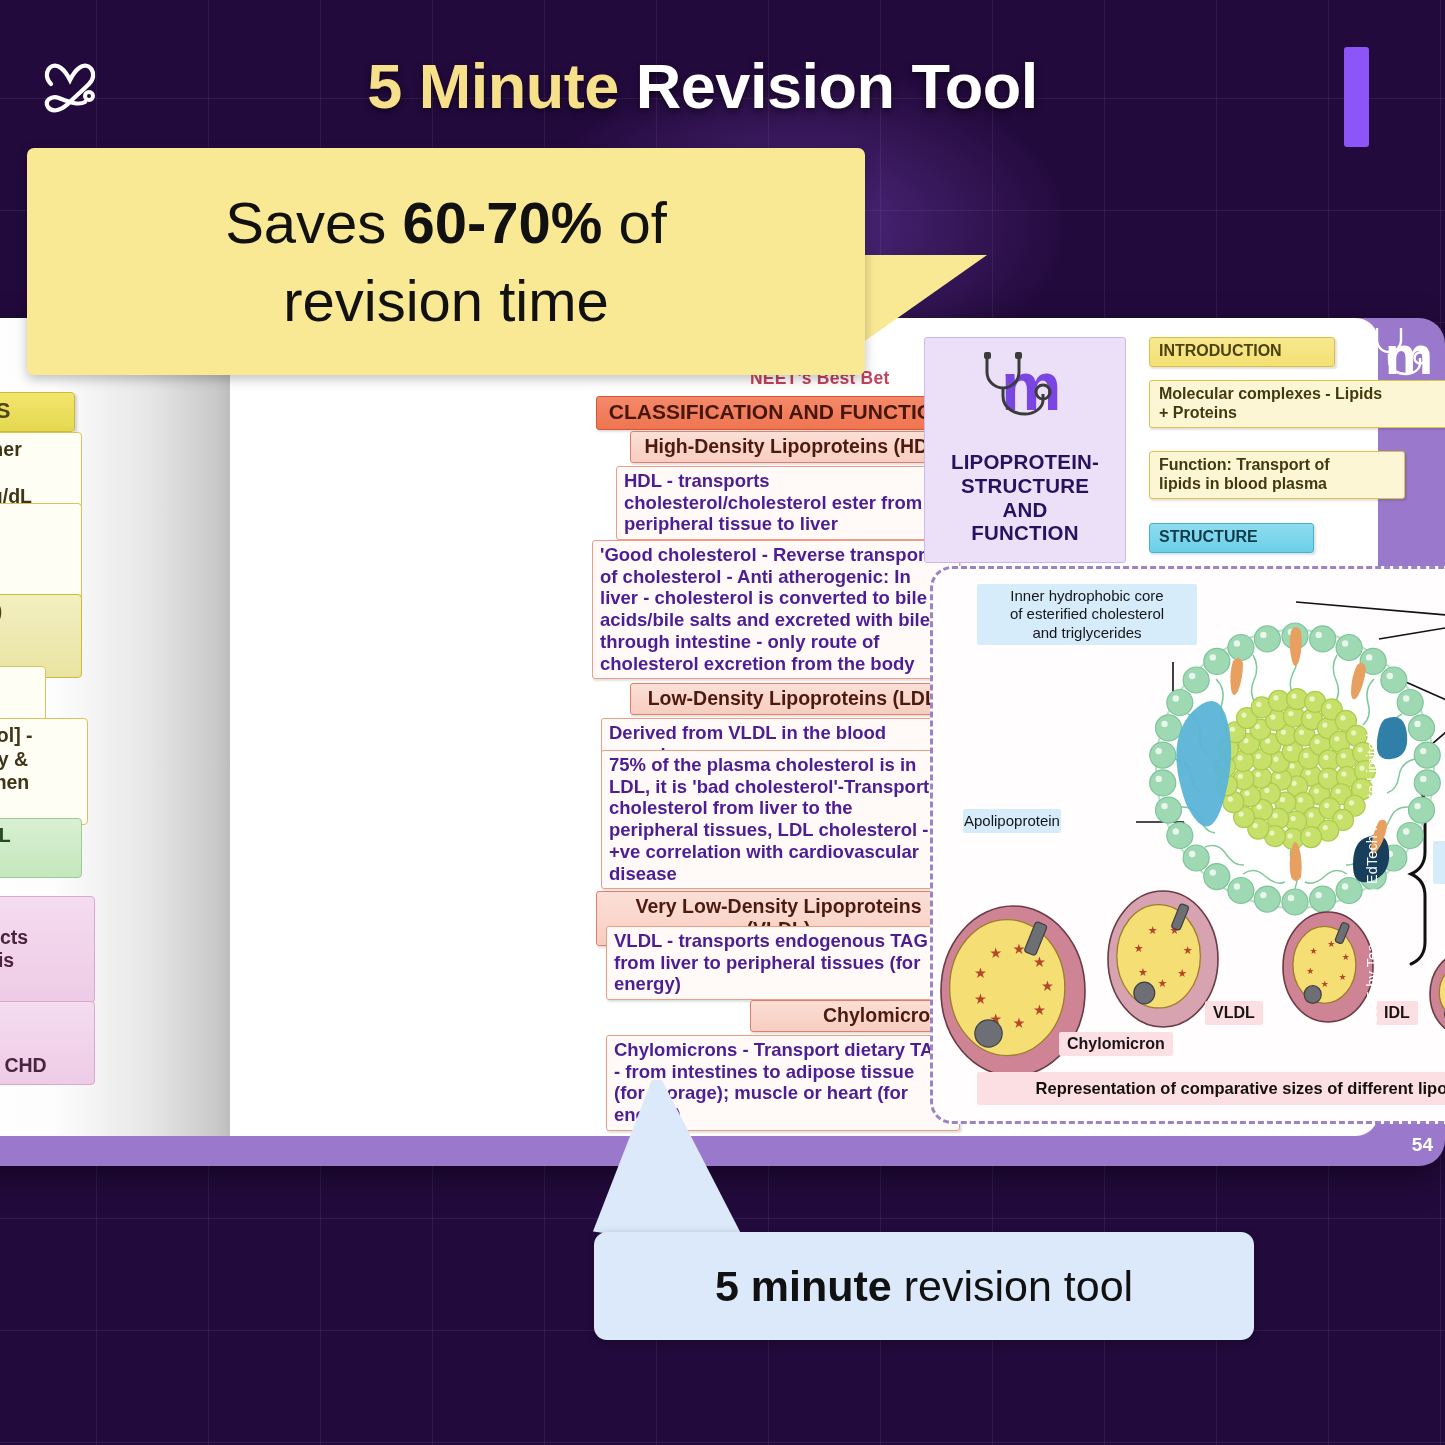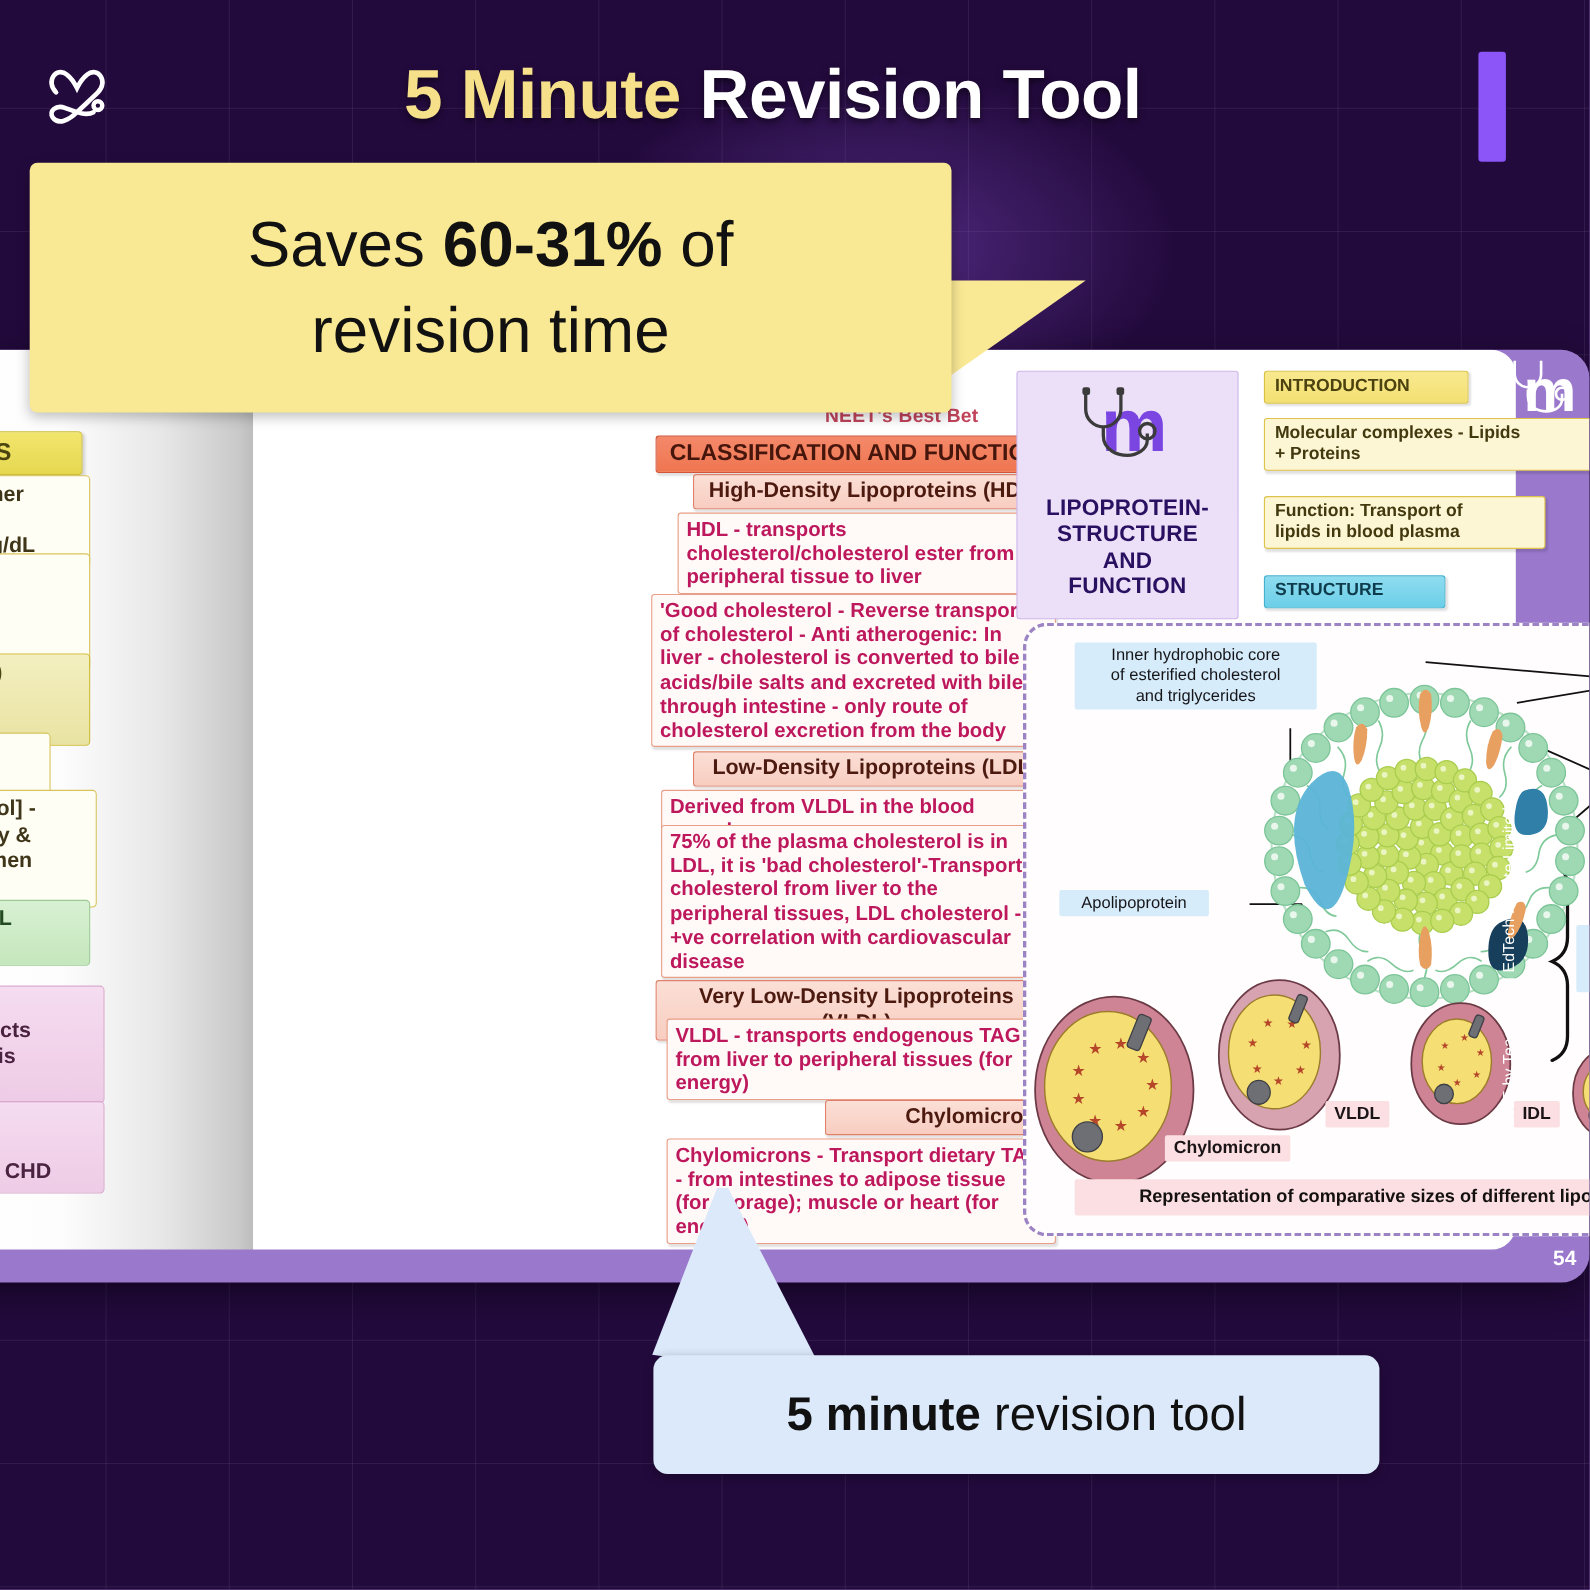--- a/index.html
+++ b/index.html
@@ -94,21 +94,21 @@
   }
   .mbox {
     position: absolute; font-weight: bold; font-size: 18.5px; line-height: 1.175;
     color: #4a1a12; padding: 3px 6px 4px 7px; border-radius: 3px;
     box-shadow: 1.5px 2px 2px rgba(0,0,0,.12); white-space: pre-line;
   }
   .m-head { background: linear-gradient(#f4896a,#ef7550); border:1.5px solid #d2553a; color:#46160c;
             font-size:21px; text-align:center; left:-14px; top:78px; width:364px; }
   .m-sub  { background: linear-gradient(#fbdfd6,#f8cdc0); border:1.5px solid #e0806a; color:#4d1a10;
             font-size:19.5px; text-align:center; }
-  .m-body { background:#fffaf8; border:1.5px solid #e99e87; color:#be185d; }
+  .m-body { background:#fffaf8; border:1.5px solid #e99e87; color:#4c1d95; }
 
   .pin { position:absolute; width:22px; height:20px; }
 
   
   .lpt-card {
     position: absolute; left: 694px; top: 19px; width: 202px; height: 226px;
     background:#ece0f9; border:1px solid #cdb6e9; border-radius:3px;
     text-align:center;
   }
   .lpt-title {
@@ -127,21 +127,21 @@
   .r-y2 { background:#fdf6d4; border:1.5px solid #ddc34a; color:#43390f; left:919px; top:133px; width:256px; }
   .r-struct { background: linear-gradient(#8fdcef,#6bcfe8); border:1.5px solid #44b2cf; color:#0f3c4c;
               left:919px; top:205px; width:165px; }
 
   #diagram {
     position: absolute; left: 700px; top: 248px; width: 680px; height: 558px;
     border: 3px dashed #9b83c4; border-radius: 22px; background:#fffdfd;
   }
   .dlabel {
     position:absolute; background:#d6ecfa; color:#16161a;
-    font-size:15px; line-height:1.22; padding:3px 20px; border-radius:2px;
+    font-size:15px; line-height:1.22; padding:3px 1px; border-radius:2px;
     text-align:center; white-space: pre-line;
   }
   .plabel {
     position:absolute; background:#fbdfe2; color:#1b1417;
     font-size:16px; font-weight:bold; padding:3px 8px; border-radius:2px; white-space:nowrap;
   }
   #caption {
     position:absolute; left:44px; bottom:16px; width:594px;
     background:#fbdfe2; color:#14100f; font-size:16.5px; font-weight:bold;
     padding:7px 10px; border-radius:2px; text-align:center;
@@ -611,21 +611,21 @@
     <path d="M12 6 v12 a12 12 0 0 0 24 0 v-12" fill="none" stroke="#ffffff" stroke-width="2.4"></path>
     <path d="M24 32 v6 c0 11 10 14 17 14 s14 -4 14 -11 v-5" fill="none" stroke="#ffffff" stroke-width="2.4"></path>
     <circle cx="55" cy="36" r="5.5" fill="none" stroke="#ffffff" stroke-width="2.4"></circle>
   </svg>
   <div id="copyright">© 2025 by Teachspoon EdTech Private Limited</div>
   <div id="pagenum">54</div>
 </div>
 
 <div id="yellow-tail"></div>
 <div id="yellow-callout">
-  <p><span>Saves </span><b>60-31%</b><span> of</span></p>
+  <p><span>Saves </span><b>60-70%</b><span> of</span></p>
   <p>revision time</p>
 </div>
 
 <svg id="blue-tail" width="260" height="200">
   <polygon points="70,0 190,170 30,170" fill="#dbe9fa" transform="translate(-18,-8) rotate(8 100 100)"></polygon>
 </svg>
 <div id="blue-callout">
   <p><b>5 minute</b><span> revision tool</span></p>
 </div>
 

